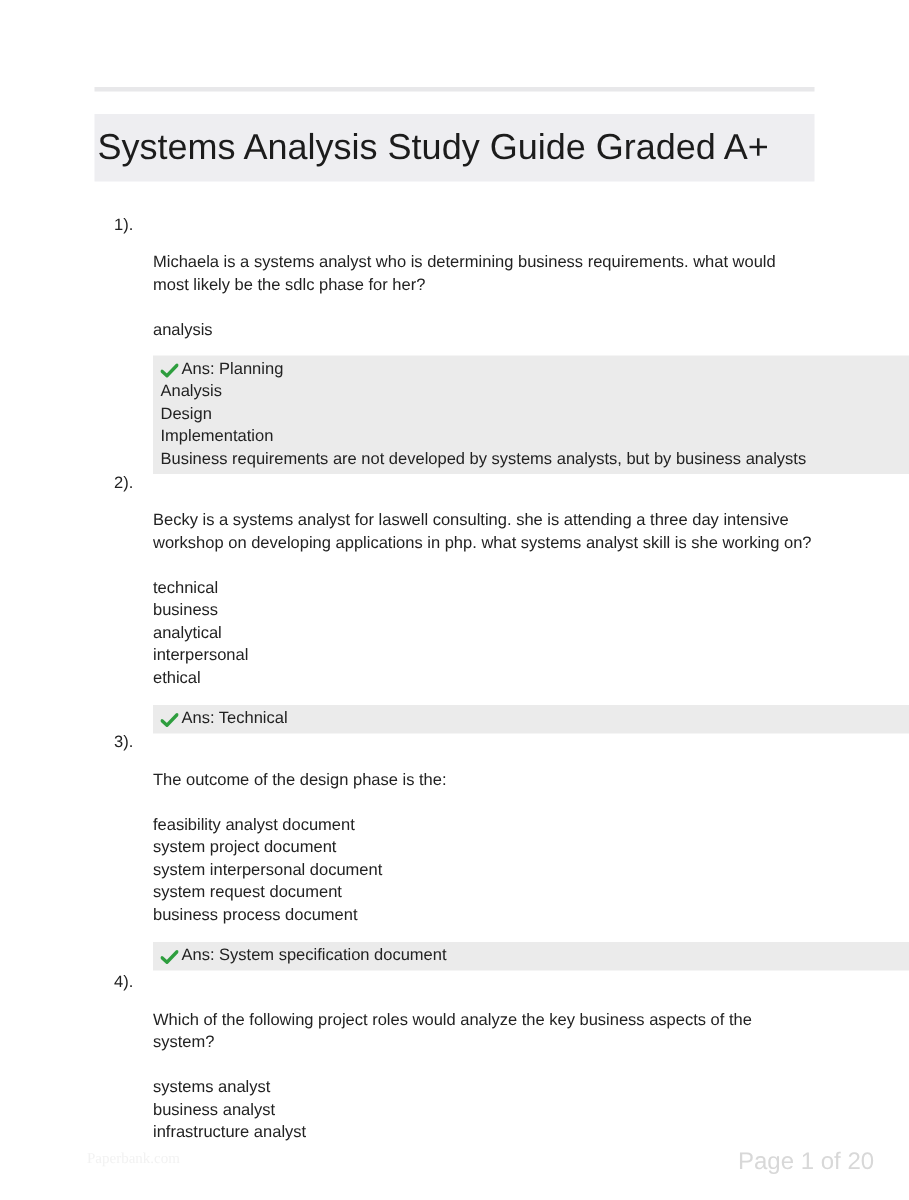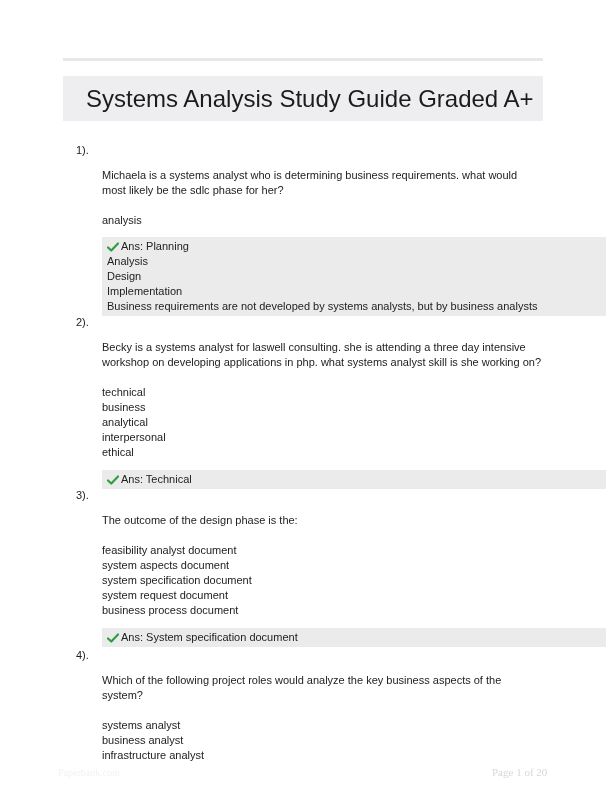--- a/index.html
+++ b/index.html
@@ -24,21 +24,21 @@
     }
     .title-bar {
       position: absolute;
       left: 63px;
       top: 76px;
       width: 480px;
       height: 45px;
       background: #eeeef1;
       display: flex;
       align-items: center;
-      padding-left: 23px;
+      padding-left: 2px;
     }
     .title-bar h1 {
       font-weight: normal;
       font-size: 24px;
       color: #1c1c1c;
       letter-spacing: 0px;
     }
     .question {
       position: absolute;
       left: 63px;
@@ -85,23 +85,23 @@
       left: 58px;
       top: 767px;
       font-size: 10px;
       color: #f2f2f2;
       font-family: "Liberation Serif", serif;
     }
     .footer-right {
       position: absolute;
       left: 492px;
       top: 766px;
-      font-size: 11px;
+      font-size: 16px;
       color: #d8d8d8;
-      font-family: Liberation Serif, serif;
+      font-family: Liberation Sans, sans-serif;
     }
   </style>
 </head>
 <body>
 
 <div class="top-rule"></div>
 
 <div class="title-bar">
   <h1>Systems Analysis Study Guide Graded A+</h1>
 </div>
@@ -149,22 +149,22 @@
     </div>
   </div>
 </div>
 
 <div class="question" style="top:490px;">
   <span class="q-num">3).</span>
   <div class="q-body">
     <div class="q-text">The outcome of the design phase is the:</div>
     <div class="options">
       <div>feasibility analyst document</div>
-      <div>system aspects document</div>
-      <div>system specification document</div>
+      <div>system project document</div>
+      <div>system interpersonal document</div>
       <div>system request document</div>
       <div>business process document</div>
     </div>
     <div class="answer-box" style="margin-top:10px;">
       <div class="answer-line">
         <svg class="check" viewBox="0 0 12 10">
             <path d="M1 5.5 L4.3 8.5 L11 1.5" stroke="#2e9e3e" stroke-width="2.2" fill="none" stroke-linecap="round" stroke-linejoin="round"></path>
           </svg>
         <span>Ans: System specification document</span>
       </div>

